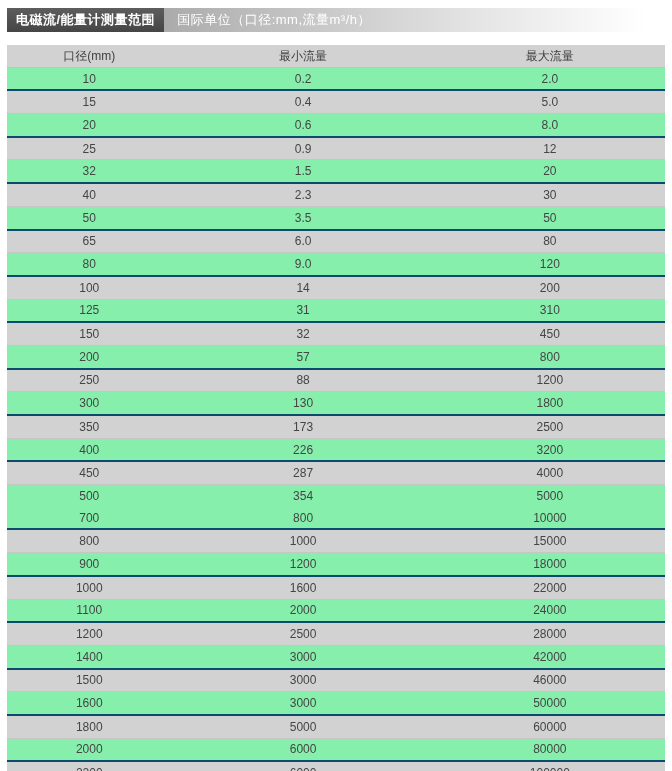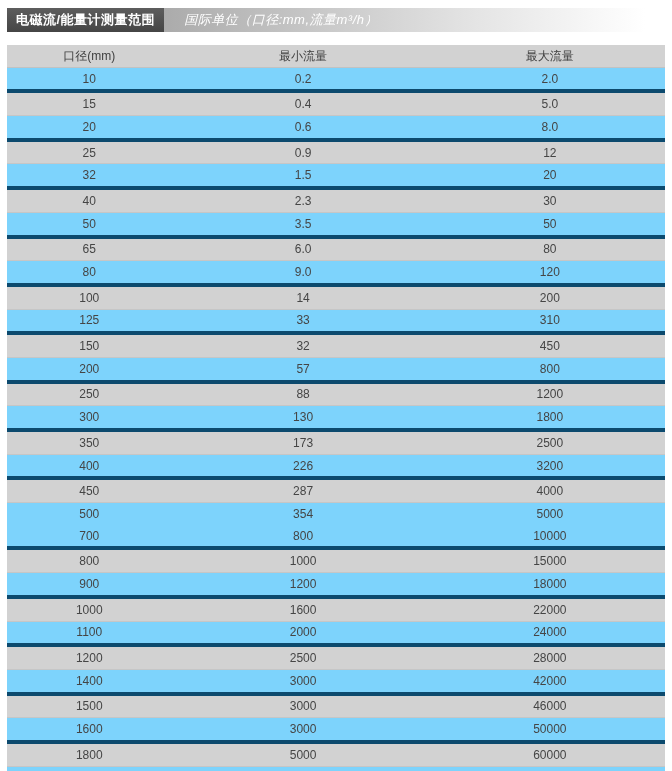--- a/index.html
+++ b/index.html
@@ -32,26 +32,25 @@
     background: linear-gradient(#5d5d5d, #454545);
     color: #ffffff;
     font-weight: bold;
     font-size: 13px;
     letter-spacing: 0.5px;
     white-space: nowrap;
   }
   .subtitle {
     display: flex;
     align-items: center;
-    padding-left: 20px;
+    padding-left: 13px;
     color: #ffffff;
     font-size: 13px;
     letter-spacing: 0.5px;
     white-space: nowrap;
-    font-style: italic;
   }
   
   table.range-table {
     width: 658px;
     border-collapse: collapse;
     table-layout: fixed;
     font-size: 12px;
     color: #454545;
     border-bottom: 2px solid #b2b2b2;
   }
@@ -67,24 +66,24 @@
     line-height: 1;
   }
   thead tr {
     background: #d2d2d2;
   }
   thead th {
     border-bottom: 1px solid #c2c2c2;
     color: #404040;
     text-align: center;
   }
-  tbody tr { background: #7dd3fc; }
+  tbody tr { background: #86efac; }
   tbody tr.alt {
     background: #d2d2d2;
-    border-top: 4px solid #0c4a6e;
+    border-top: 2px solid #0c4a6e;
     border-bottom: 1px solid #c6c6c6;
   }
 </style>
 </head>
 <body>
 
 <div class="page">
 
   <div class="title-bar">
     <span class="title-block">电磁流/能量计测量范围</span>
@@ -150,21 +149,21 @@
           <td>9.0</td>
           <td>120</td>
         </tr>
         <tr class="alt">
           <td>100</td>
           <td>14</td>
           <td>200</td>
         </tr>
         <tr>
           <td>125</td>
-          <td>33</td>
+          <td>31</td>
           <td>310</td>
         </tr>
         <tr class="alt">
           <td>150</td>
           <td>32</td>
           <td>450</td>
         </tr>
         <tr>
           <td>200</td>
           <td>57</td>

